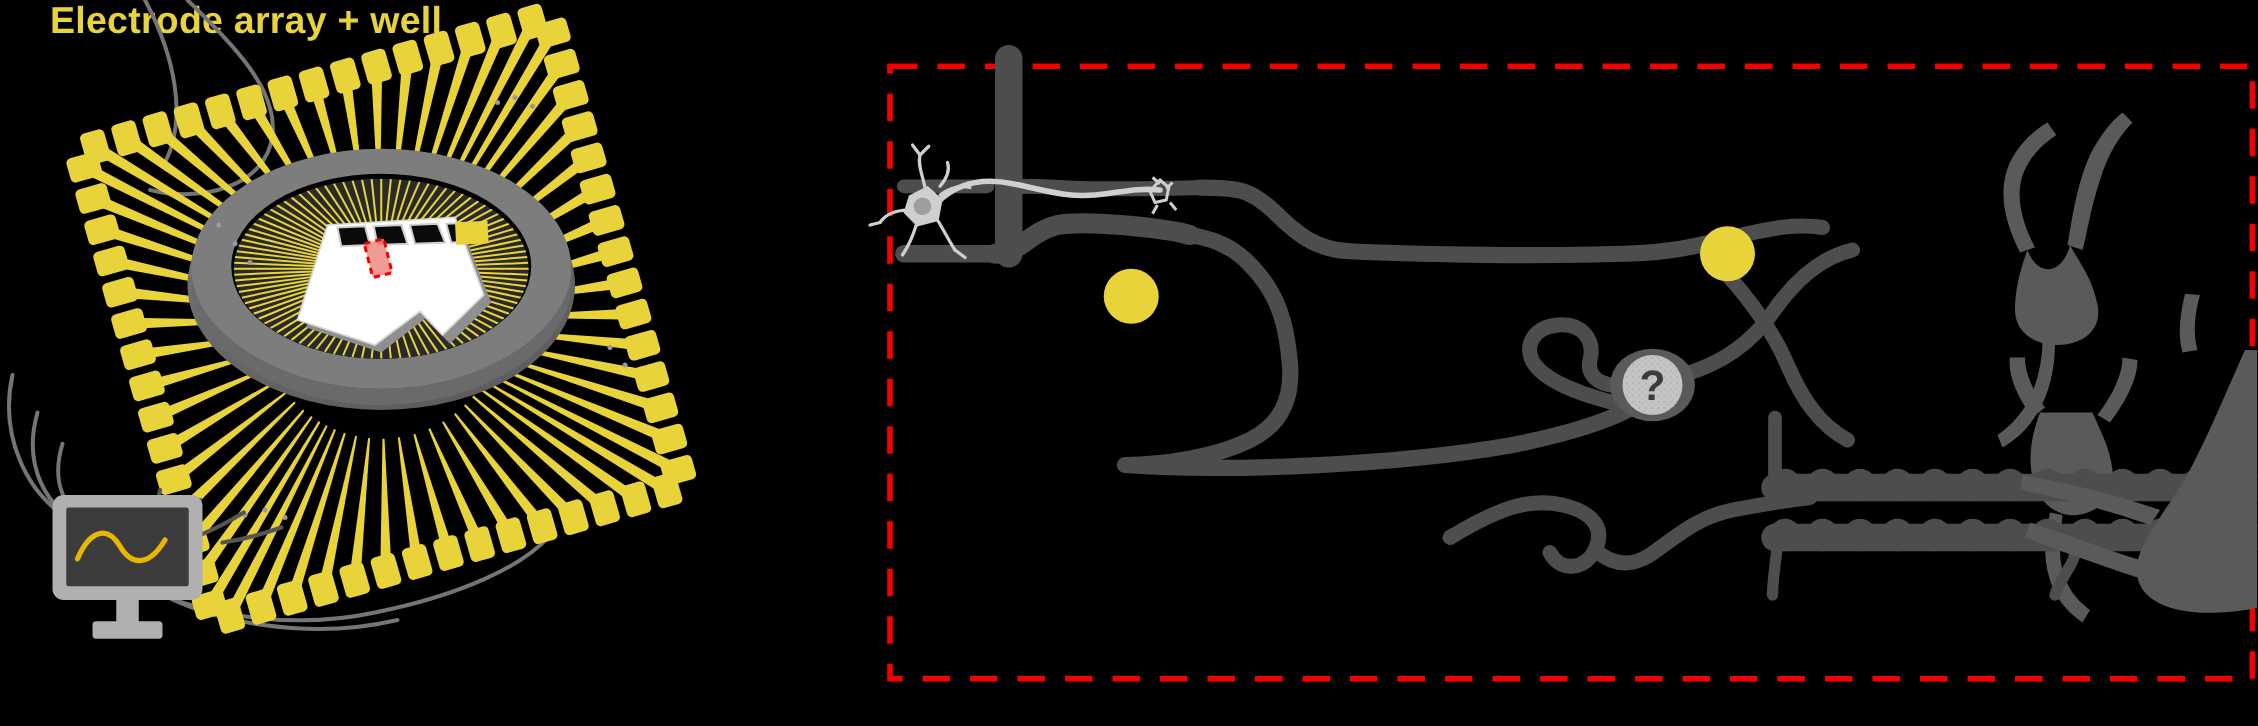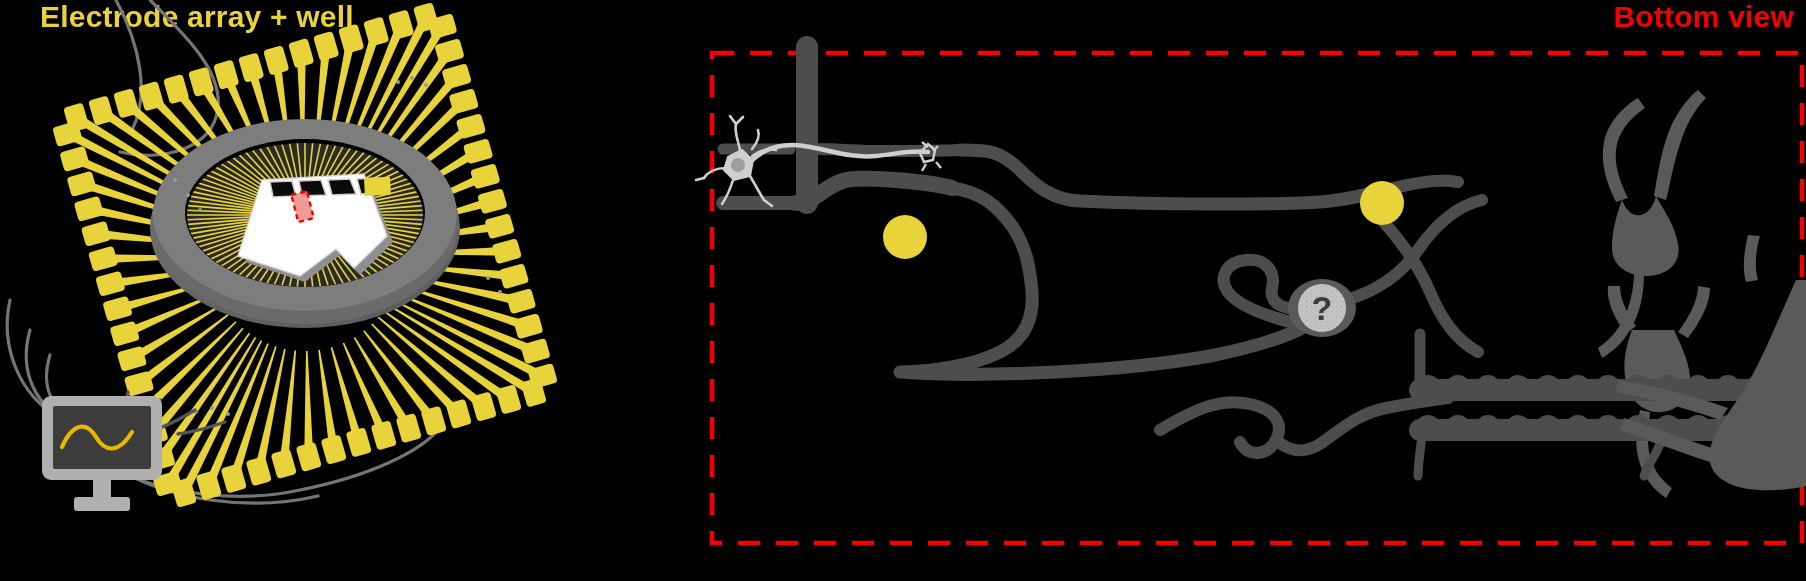--- a/index.html
+++ b/index.html
@@ -44,21 +44,20 @@
   #right-panel { left: 600px; width: 1206px; }
   svg { display: block; }
 </style>
 </head>
 <body>
 
 <div id="stage">
 
   <div class="panel-title" id="title-left" style="color: rgb(232, 211, 58);">Electrode array + well</div>
 
-  <div class="panel-title" id="title-right" style="color: rgb(244, 0, 0);">Bottom view</div>
 
   <div id="left-panel">
     <svg width="620" height="581" viewBox="0 0 620 581">
       <defs>
         <clipPath id="wellClip">
           <ellipse cx="305" cy="215" rx="118" ry="72"></ellipse>
         </clipPath>
         <radialGradient id="ringShade" cx="0.4" cy="0.3" r="0.8">
           <stop offset="0%" stop-color="#8a8a8a"></stop>
           <stop offset="100%" stop-color="#585858"></stop>

